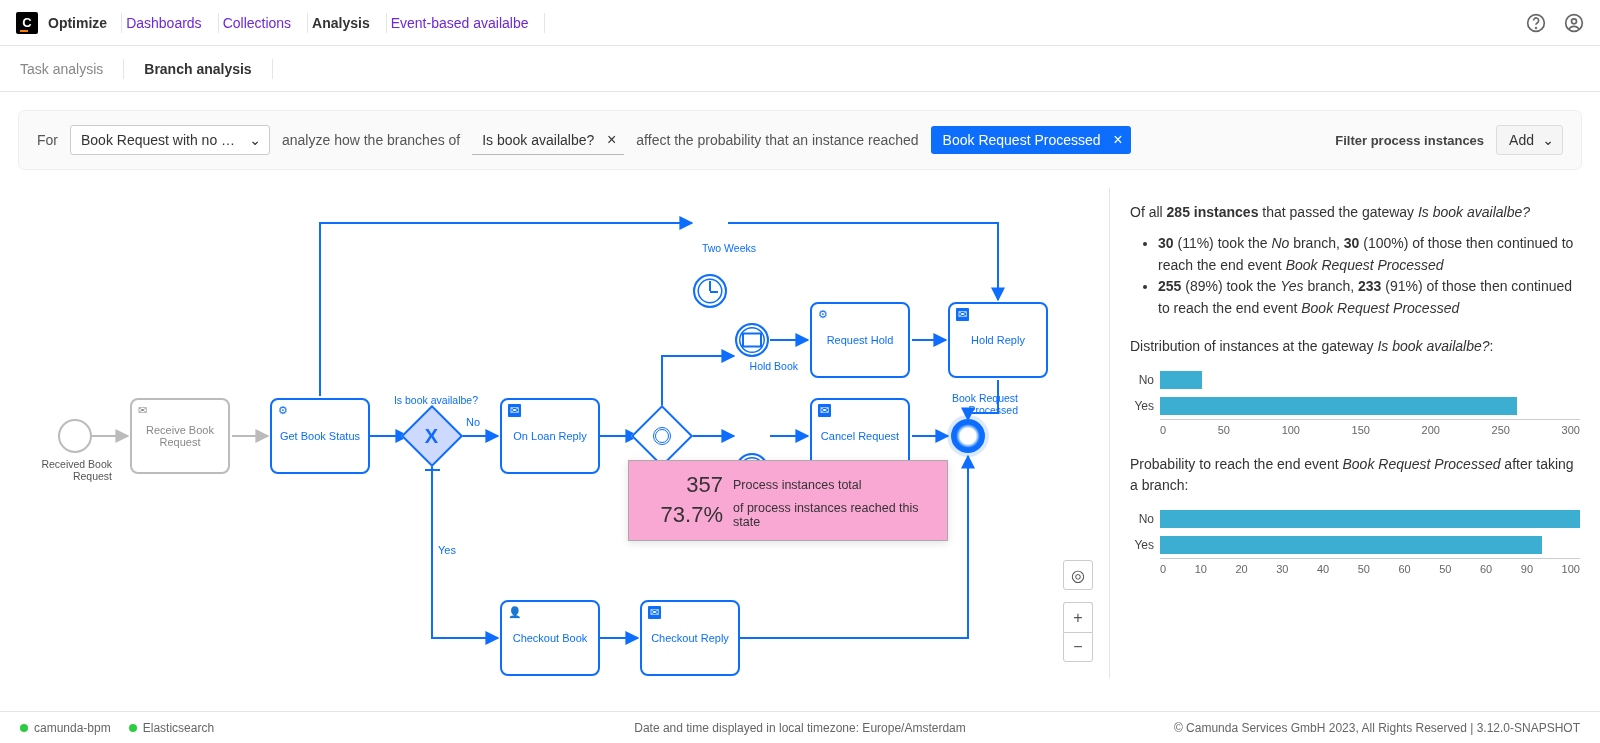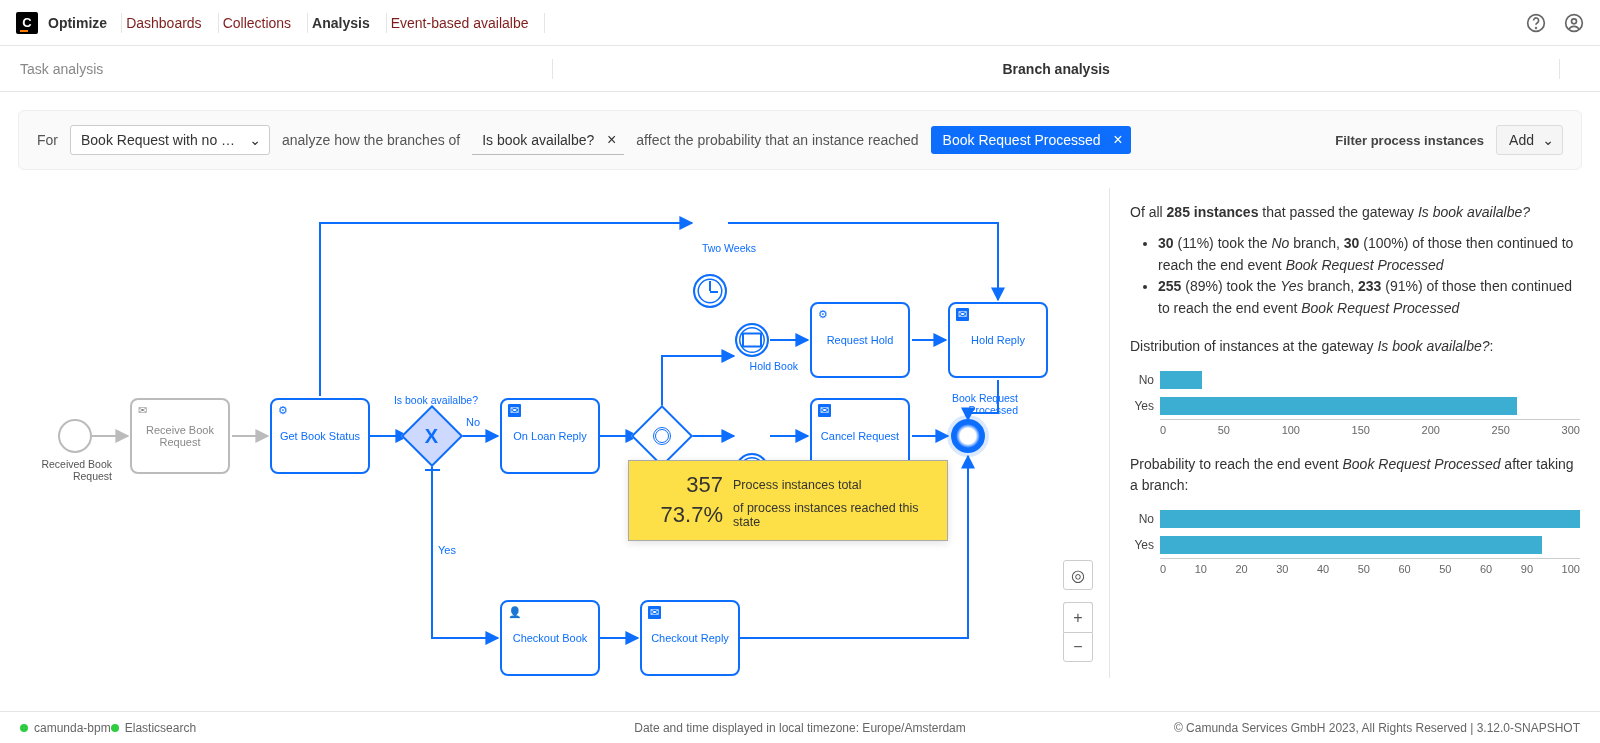--- a/index.html
+++ b/index.html
@@ -3,28 +3,28 @@
 <meta charset="utf-8">
 <style>
   * { box-sizing: border-box; margin: 0; padding: 0; }
   body { font-family: -apple-system, BlinkMacSystemFont, "Segoe UI", Arial, sans-serif; font-size: 14px; color: #333; background: #fff; width: 1600px; height: 743px; overflow: hidden; position: relative; }
   
   
   .topbar { height: 46px; border-bottom: 1px solid #e5e5e5; display: flex; align-items: center; padding: 0 16px; }
   .logo { width: 22px; height: 22px; background: #000; display: flex; align-items: center; justify-content: center; color: #fff; font-weight: bold; font-size: 13px; margin-right: 10px; border-radius: 2px; position:relative;}
   .logo::after{content:"";position:absolute;bottom:2px;left:4px;width:8px;height:2px;background:#ff7a00;}
   .app-title { font-weight: 700; margin-right: 30px; }
-  .nav-item { color: #7f1d1d; margin-right: 32px; cursor: pointer; position: relative; }
+  .nav-item { color: #6d28d9; margin-right: 32px; cursor: pointer; position: relative; }
   .nav-item.active { color: #333; font-weight: 600; }
   .nav-sep { width: 1px; height: 20px; background: #e5e5e5; margin: 0 4px 0 -16px; }
   .topbar-right { margin-left: auto; display: flex; gap: 18px; align-items: center; }
   .icon-btn { width: 20px; height: 20px; cursor: pointer; color: #666; }
 
   
-  .subnav { height: 46px; border-bottom: 1px solid #e5e5e5; display: flex; align-items: center; padding: 0 20px; justify-content: space-between; }
+  .subnav { height: 46px; border-bottom: 1px solid #e5e5e5; display: flex; align-items: center; padding: 0 20px; }
   .sub-item { color: #888; margin-right: 40px; cursor: pointer; }
   .sub-item.active { color: #333; font-weight: 600; }
   .sub-sep { width: 1px; height: 20px; background: #e5e5e5; margin: 0 20px 0 -20px; }
 
   
   .control-wrap { padding: 18px; }
   .control { background: #fafafa; border: 1px solid #eee; border-radius: 6px; padding: 14px 18px; display: flex; align-items: center; gap: 12px; flex-wrap: nowrap; }
   .control .label { color: #555; }
   .select { border: 1px solid #ccc; background: #fff; padding: 6px 28px 6px 10px; border-radius: 3px; position: relative; cursor: pointer; max-width: 200px; overflow: hidden; text-overflow: ellipsis; white-space: nowrap; }
   .select .caret { position: absolute; right: 8px; top: 50%; transform: translateY(-50%); }
@@ -60,21 +60,21 @@
   .gateway .gx{transform:rotate(-45deg);color:#0d6efd;font-weight:700;font-size:20px;}
   .gateway .go{transform:rotate(-45deg);width:18px;height:18px;border:3px double #0d6efd;border-radius:50%;}
   .node-label { position: absolute; font-size: 10.5px; color: #555; text-align: right; width: 90px; }
   .node-label.blue{color:#0d6efd;}
   .arrow-label{position:absolute;font-size:11px;color:#0d6efd;}
 
   
   .flows { position: absolute; top: 0; left: 0; width: 100%; height: 100%; }
 
   
-  .tooltip { position: absolute; background: #fde047; border: 1px solid #aaa; padding: 8px 14px; box-shadow: 0 2px 8px rgba(0,0,0,0.12); }
+  .tooltip { position: absolute; background: #f9a8d4; border: 1px solid #aaa; padding: 8px 14px; box-shadow: 0 2px 8px rgba(0,0,0,0.12); }
   .tooltip .row { display: flex; align-items: center; margin: 3px 0; }
   .tooltip .num { font-size: 22px; font-weight: 400; width: 80px; text-align: right; margin-right: 10px; }
   .tooltip .desc { font-size: 12.5px; max-width: 200px; }
 
   
   .map-ctrl { position: absolute; right: 16px; bottom: 16px; }
   .map-btn { width: 30px; height: 30px; border: 1px solid #ccc; background: #fff; display: flex; align-items: center; justify-content: center; cursor: pointer; margin-top: 6px; border-radius: 3px; font-size: 16px; color: #555; }
 
   
   .side p { line-height: 1.5; margin-bottom: 10px; }
@@ -86,21 +86,21 @@
   .chart { margin: 6px 0 18px 0; }
   .chart .crow { display: flex; align-items: center; height: 26px; }
   .chart .clab { width: 30px; font-size: 12px; color: #444; text-align: right; padding-right: 6px; }
   .chart .cbar-wrap { flex: 1; height: 18px; position: relative; }
   .chart .cbar { height: 100%; background: #3baed1; }
   .chart .axis { display: flex; margin-left: 30px; font-size: 11px; color: #666; border-top: 1px solid #ccc; padding-top: 4px; justify-content: space-between; }
 
   
   .footer { height: 32px; border-top: 1px solid #e5e5e5; display: flex; align-items: center; padding: 0 20px; font-size: 12px; color: #666; position:absolute;bottom:0;left:0;right:0;background:#fff;}
   .status-dot { width: 8px; height: 8px; border-radius: 50%; background: #2ecc40; display: inline-block; margin-right: 6px; }
-  .footer .left { display: flex; }
+  .footer .left { display: flex; gap: 18px; }
   .footer .center { position: absolute; left: 50%; transform: translateX(-50%); }
   .footer .right { margin-left: auto; }
 </style>
 </head>
 <body>
 
 <div class="topbar">
   <div class="logo">C</div>
   <div class="app-title">Optimize</div>
   <div class="nav-sep"></div>

